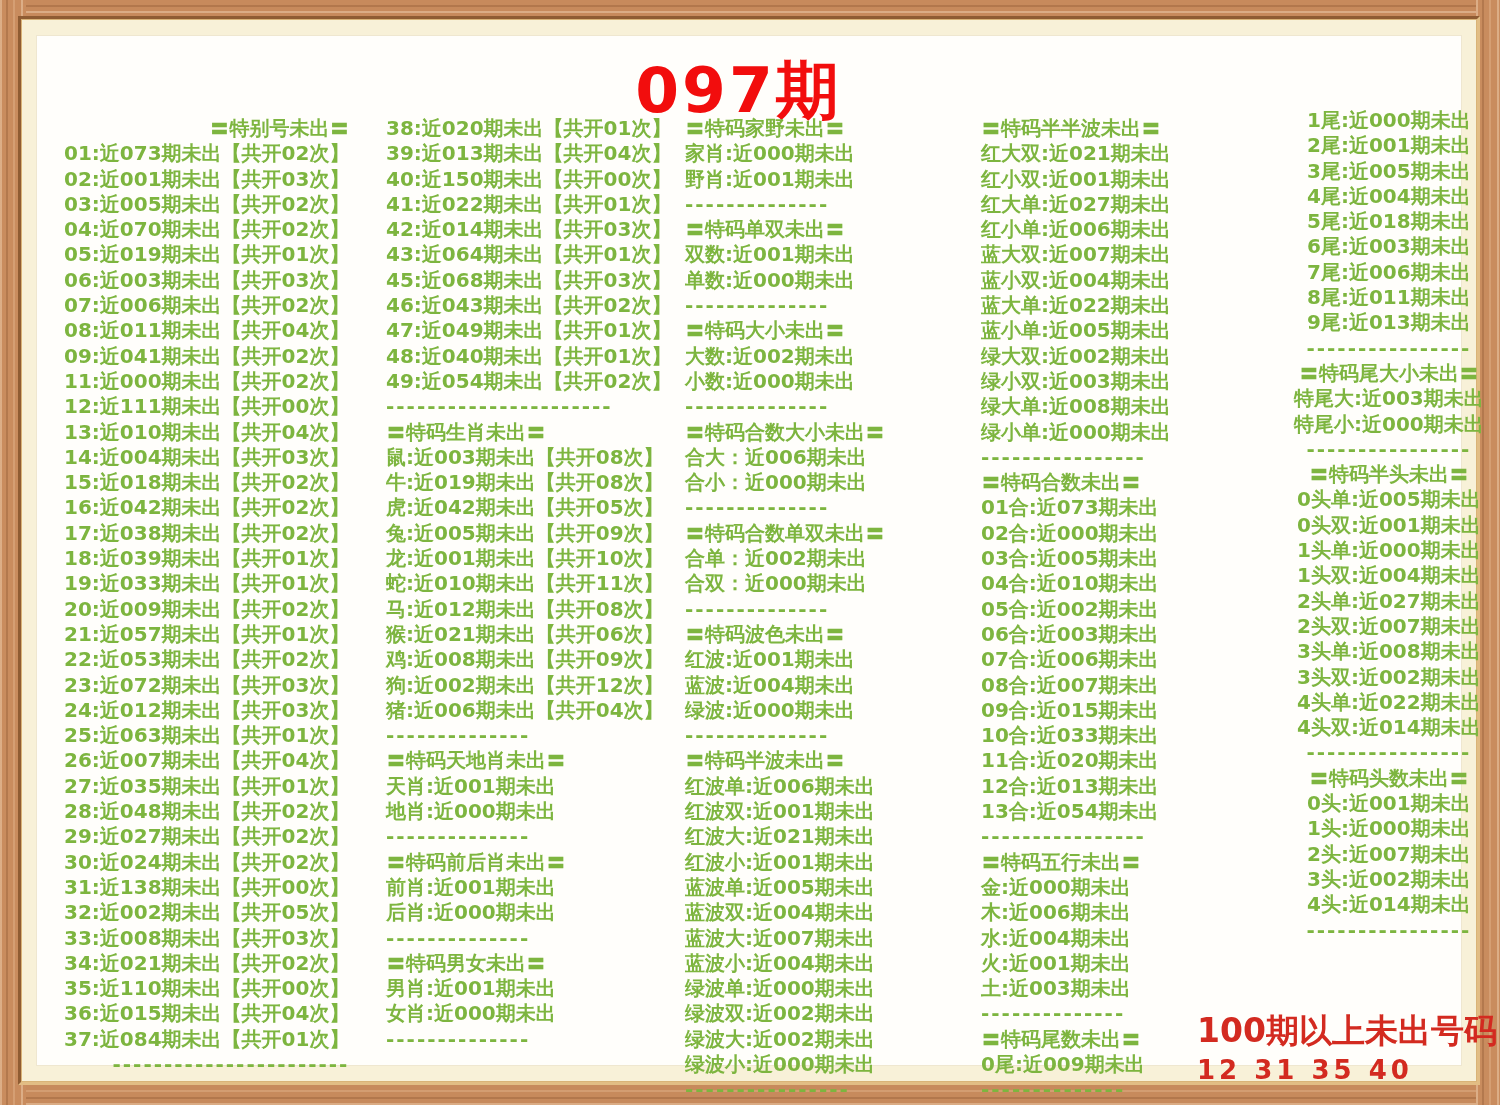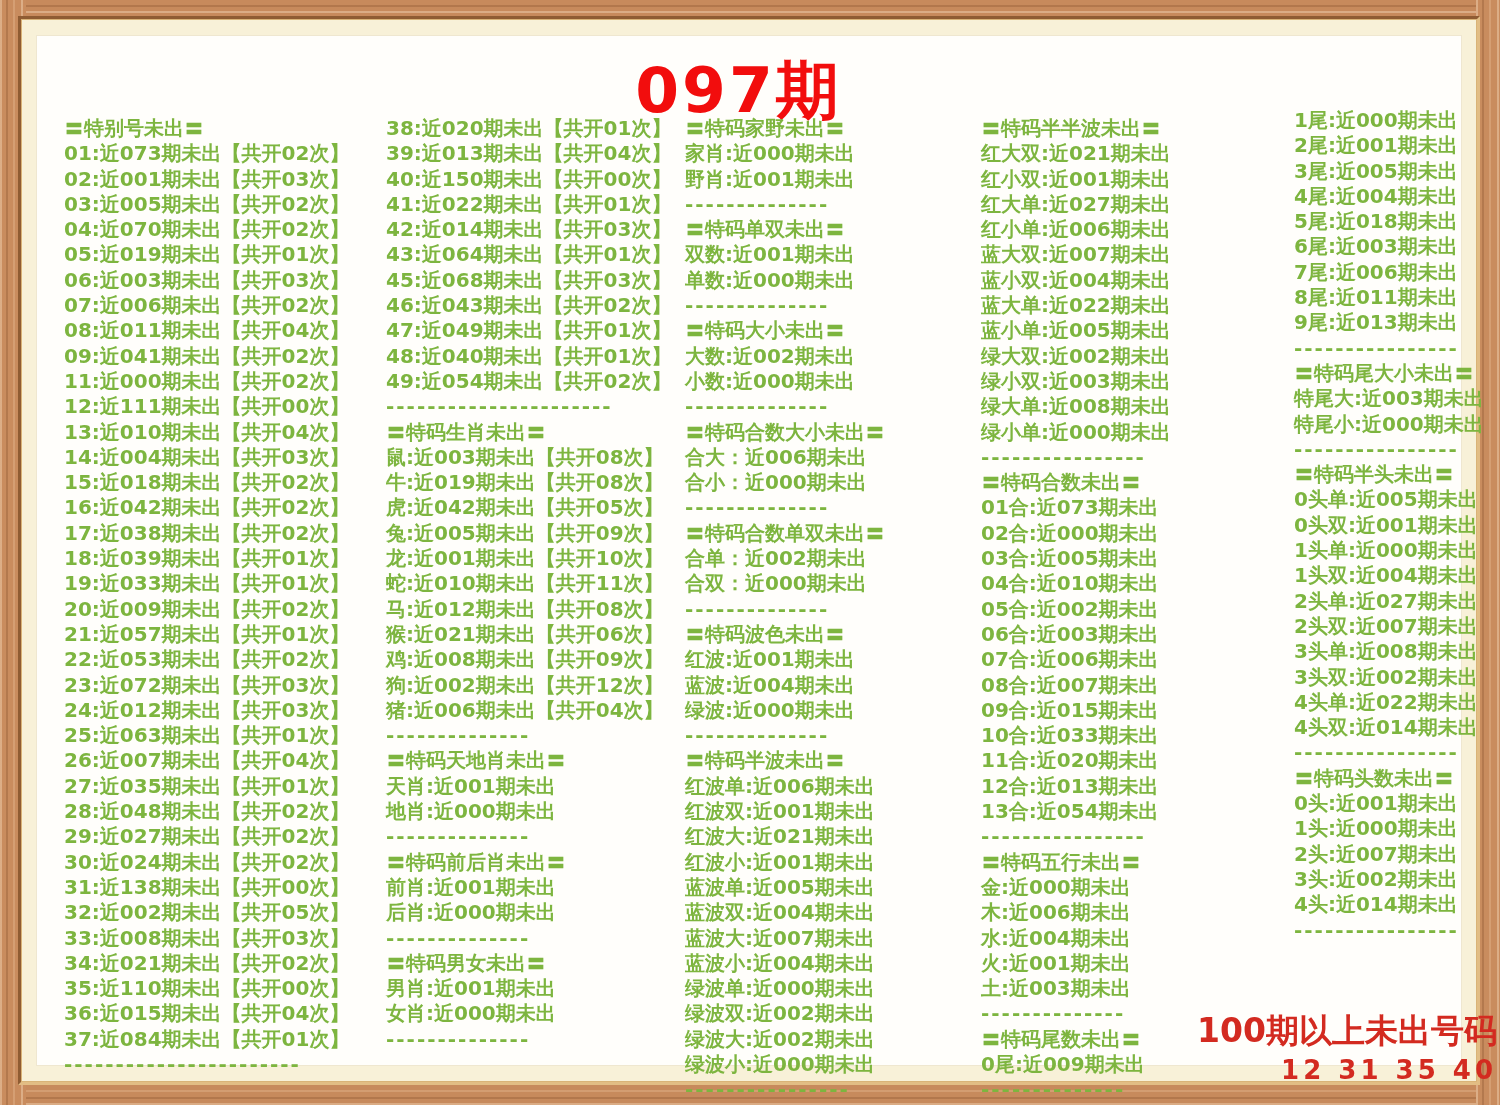--- a/index.html
+++ b/index.html
@@ -44,28 +44,28 @@
     line-height:66px;margin:4px;
   }
   
   .col{
     position:absolute;top:80px;white-space:nowrap;
     font-size:20px;font-weight:700;color:#7db53f;line-height:25.3px;
   }
   .col .line{height:25.3px;}
   .col .dash{letter-spacing:2px;font-weight:700;}
   
-  .c1{left:27px;}
+  .c1{left:27px;text-align:right;}
   .c2{left:349px;}
   .c3{left:648px;}
   .c4{left:944px;}
-  .c5{left:1257px;top:72px;}
+  .c5{left:1257px;top:72px;text-align:center;}
   
   .footer{
-    position:absolute;left:1160px;top:976px;width:300px;text-align:right;
+    position:absolute;left:1160px;top:976px;width:300px;text-align:left;
     color:#d32a20;font-weight:800;
   }
   .footer .f1{font-size:33px;line-height:38px;}
   .footer .f2{font-size:26px;line-height:40px;letter-spacing:4px;}
 </style>
 </head>
 <body>
 
 <div class="wood-base"></div>
 <div class="wood-side wood-left"></div>

